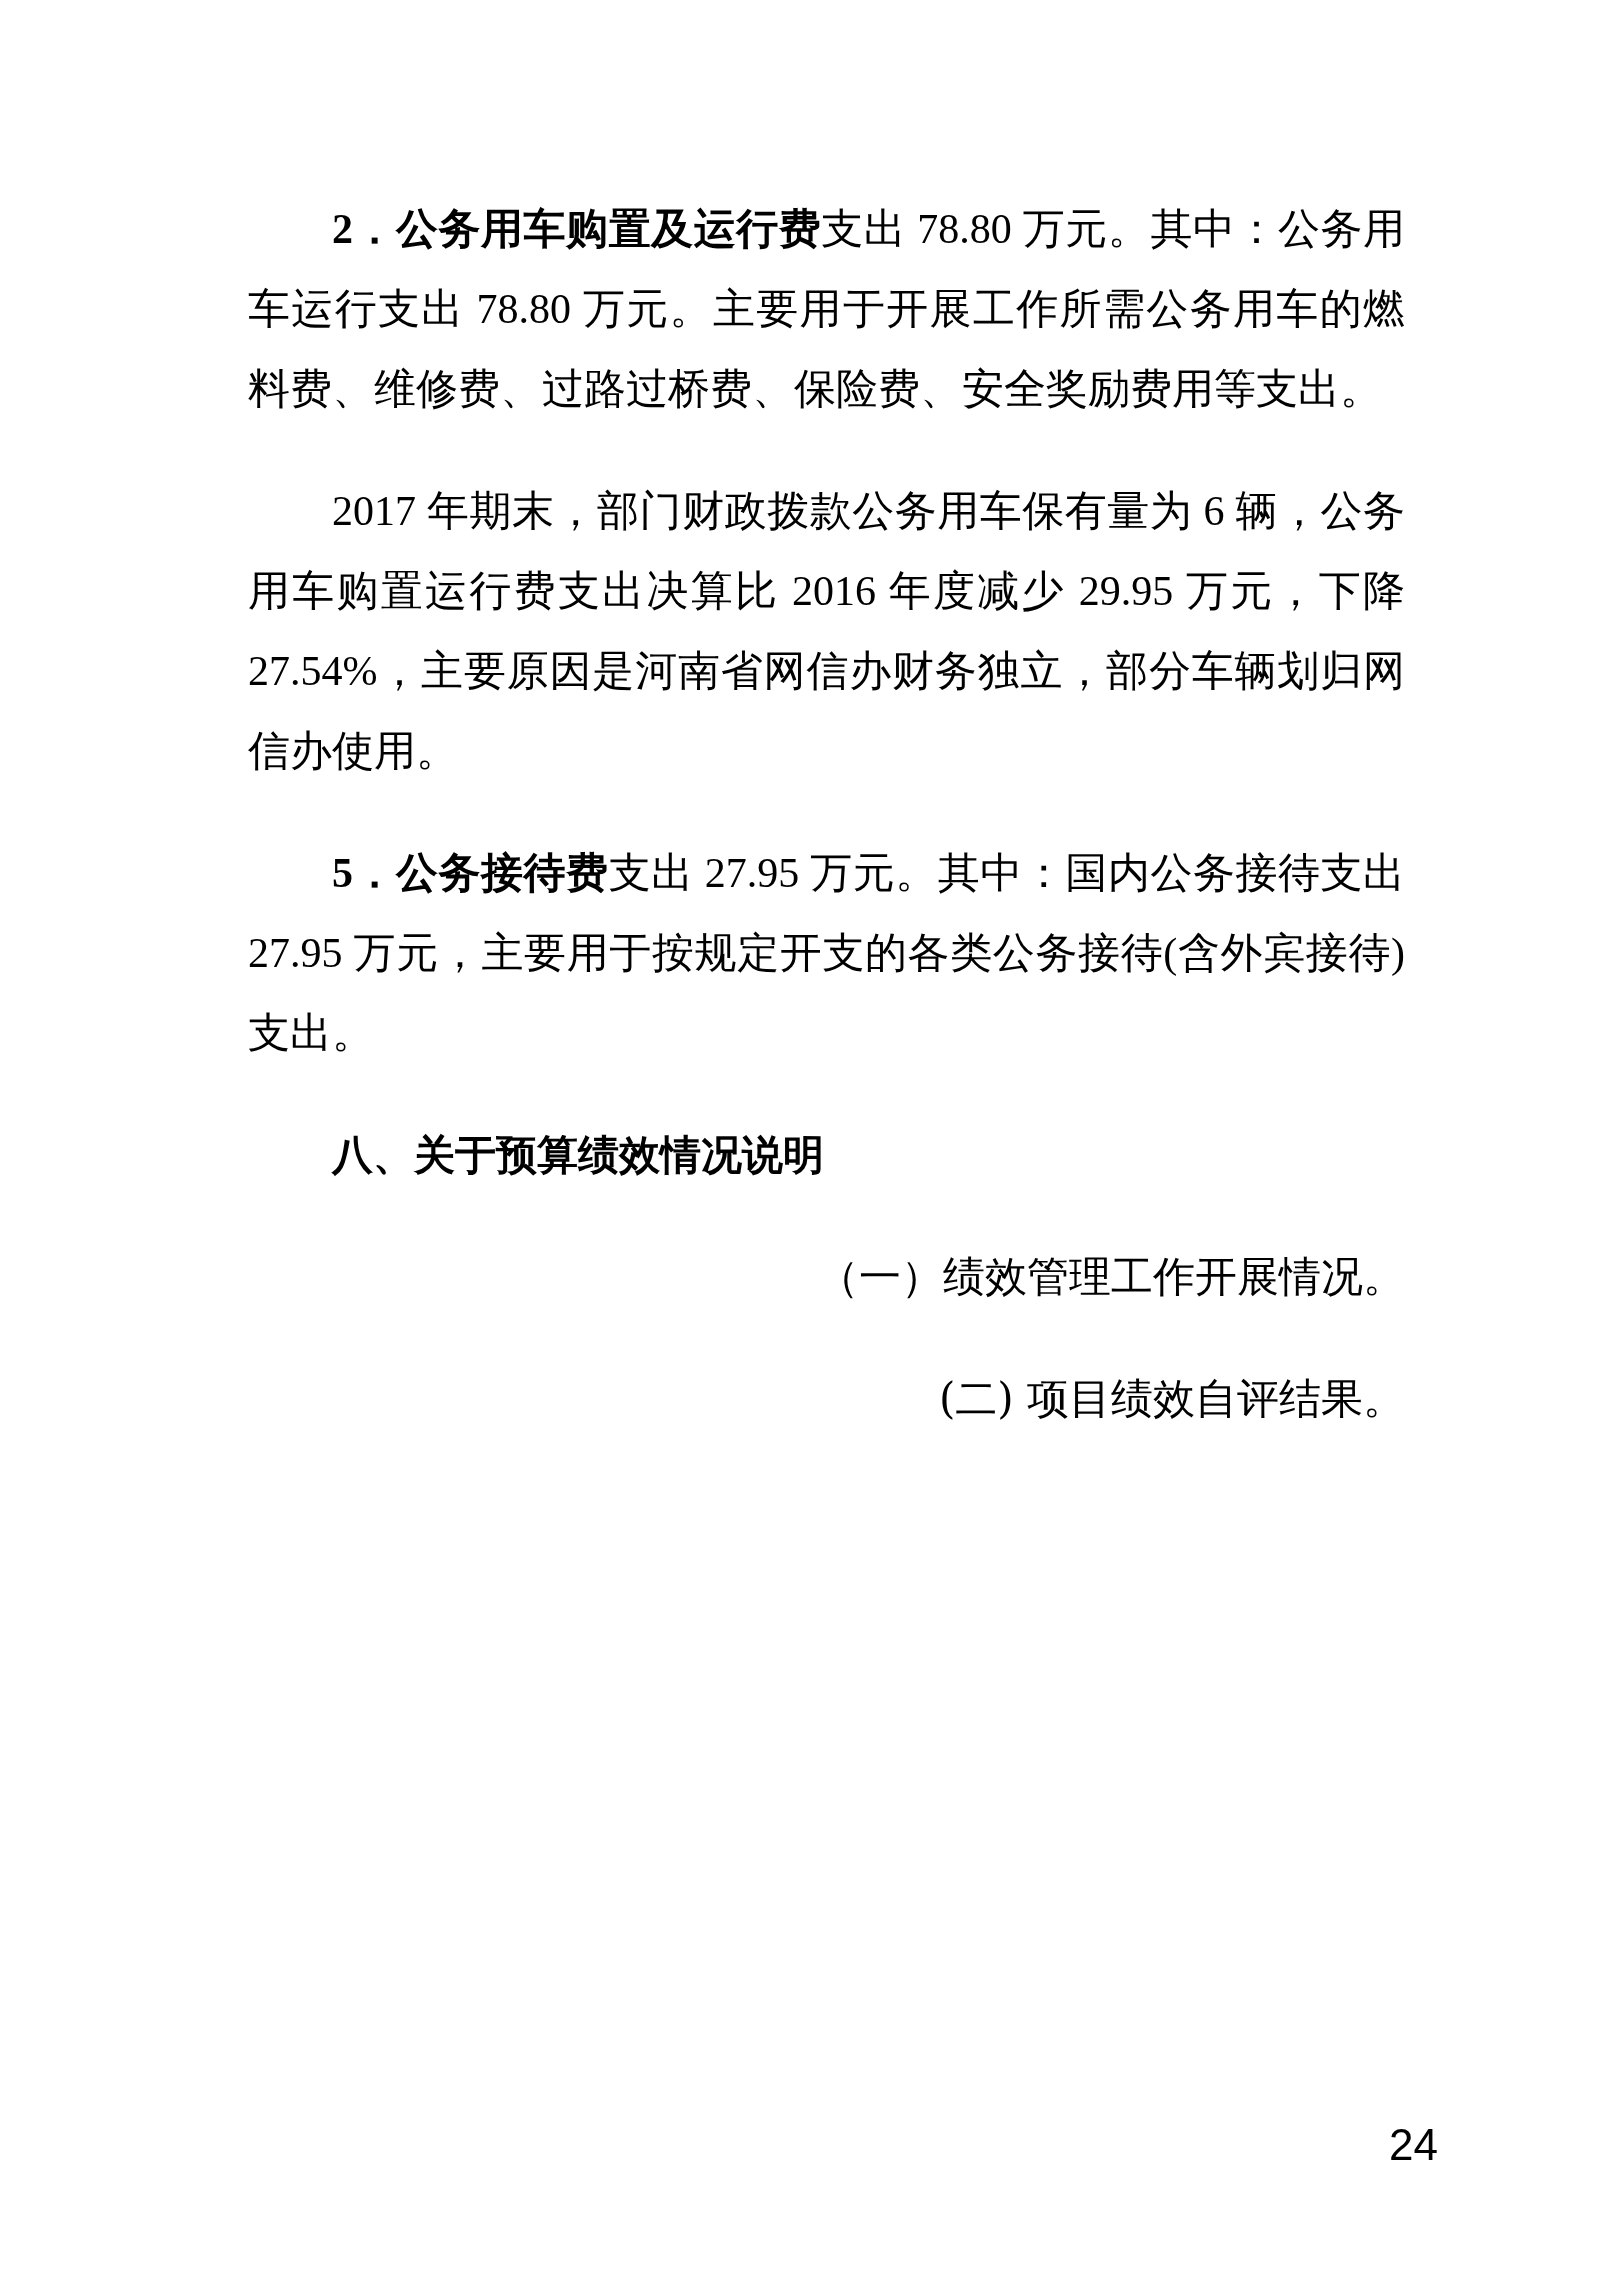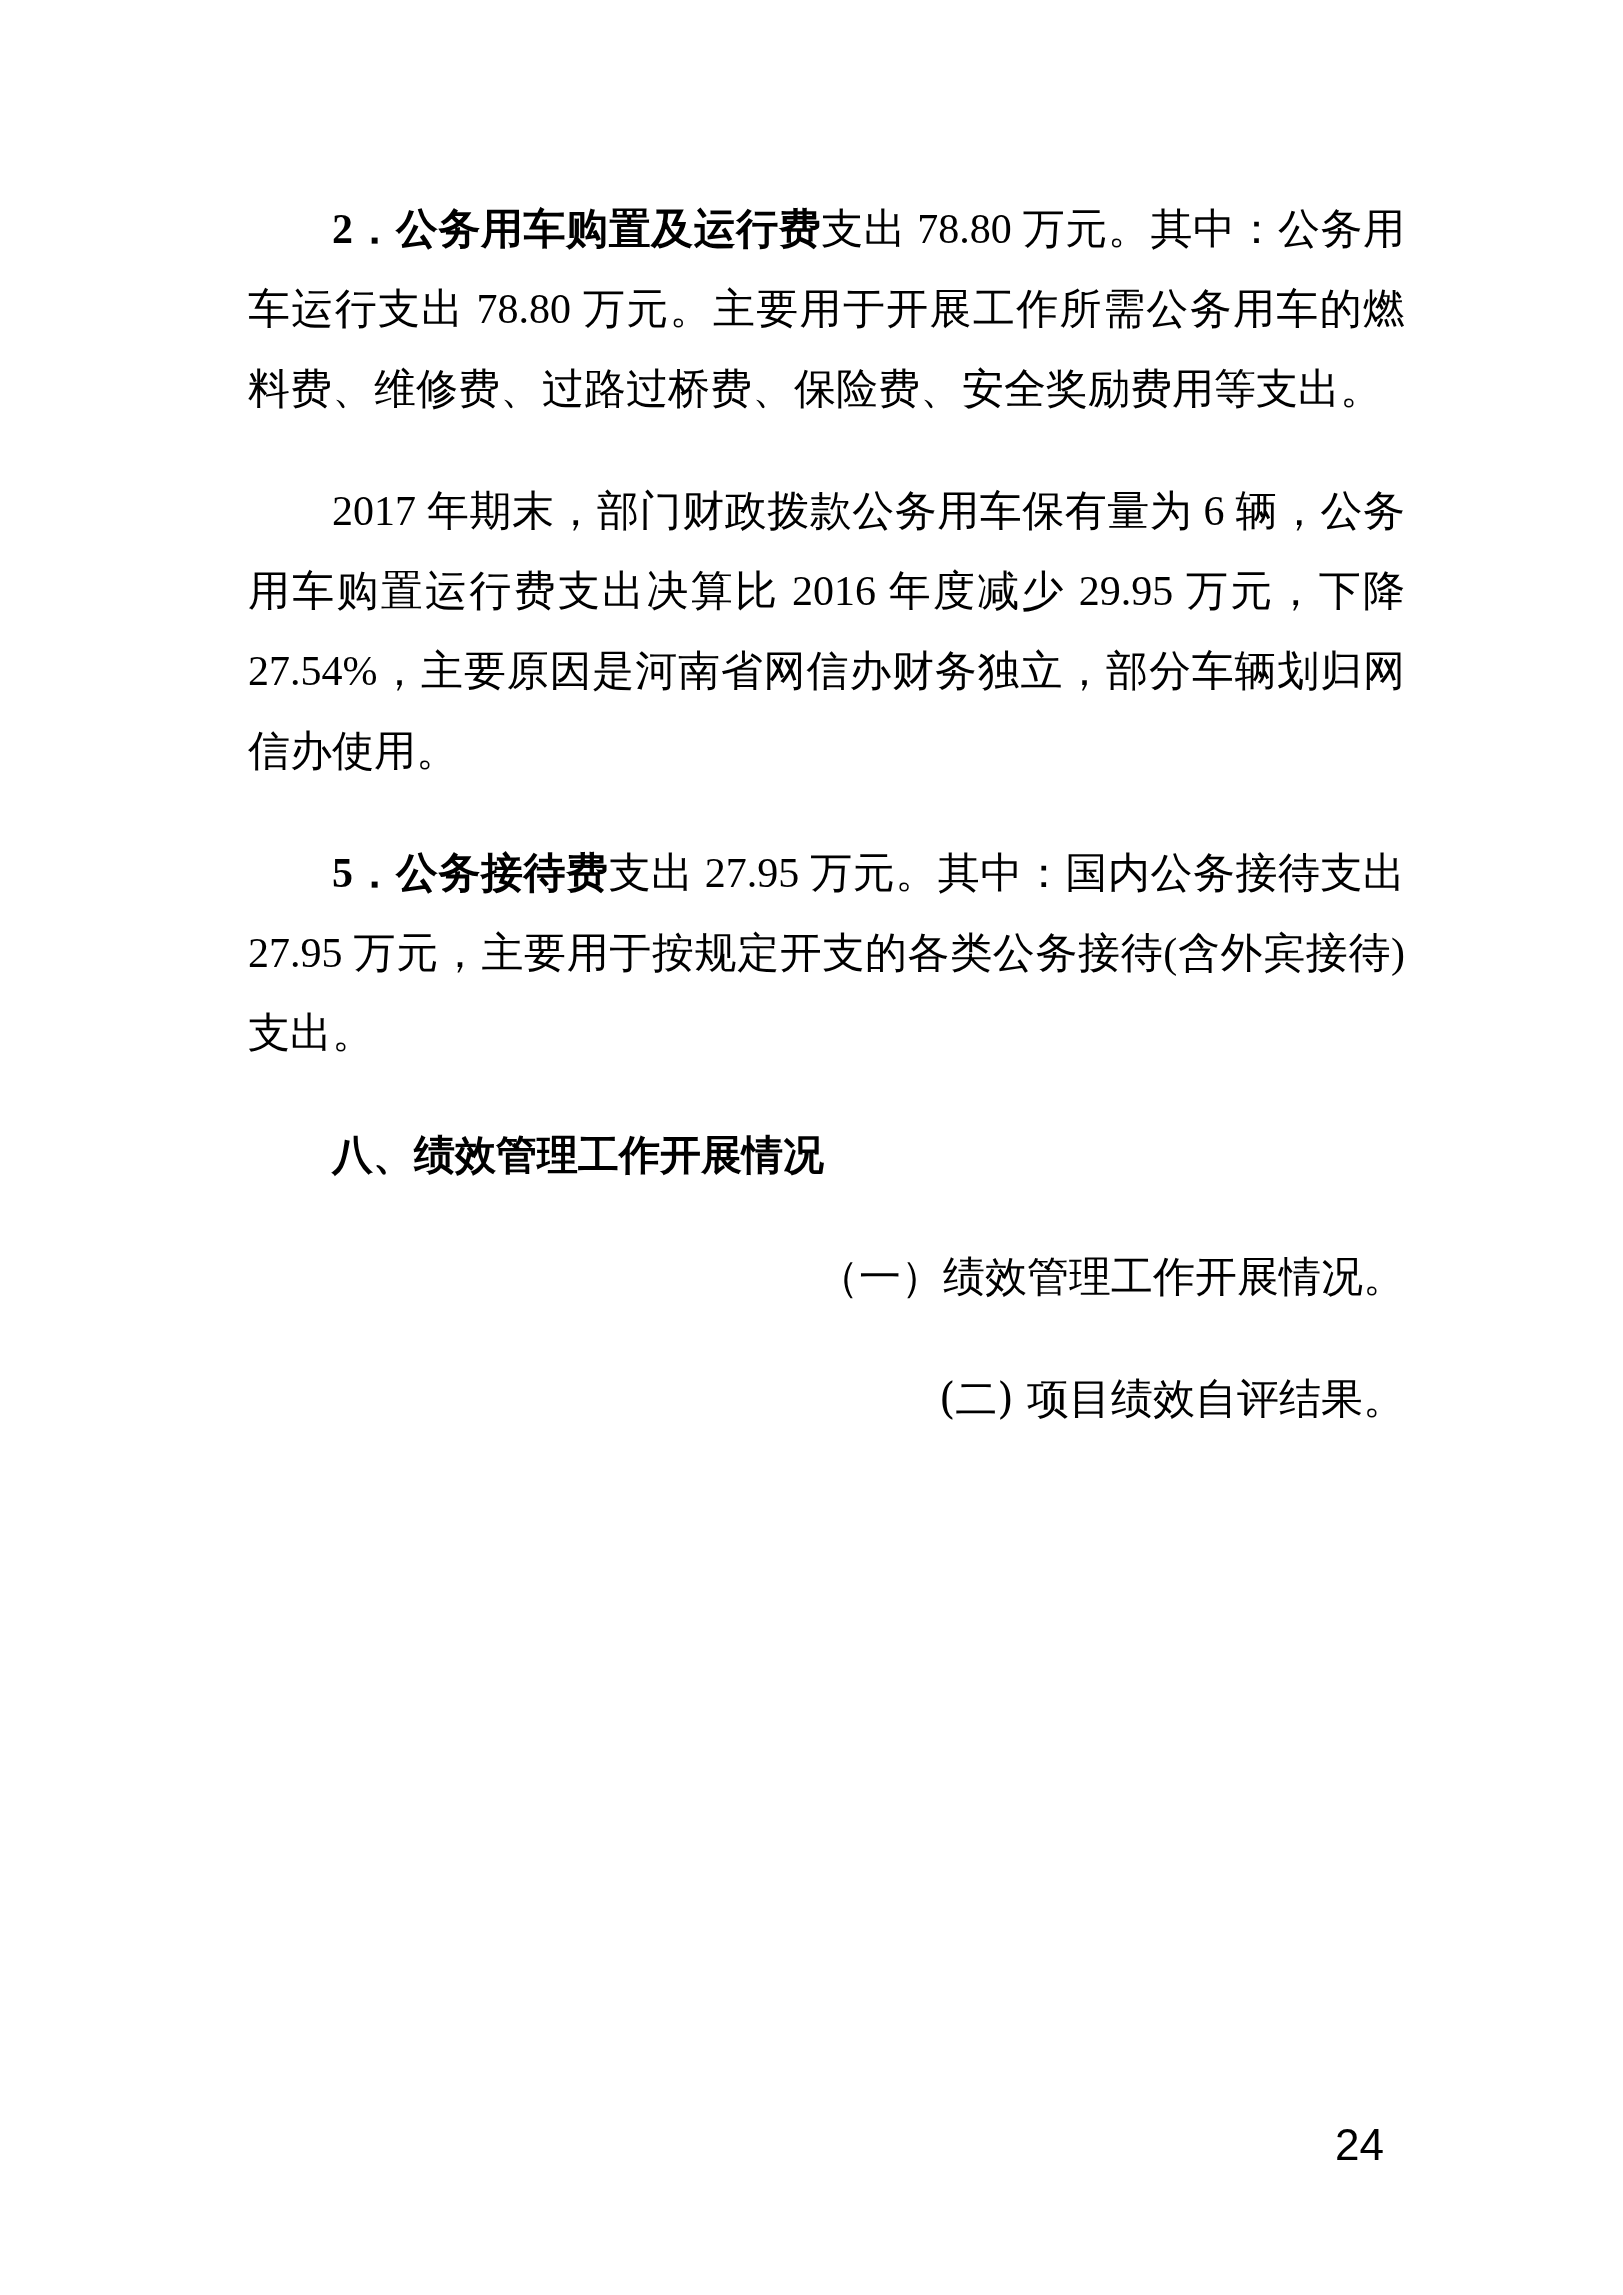--- a/index.html
+++ b/index.html
@@ -42,21 +42,21 @@
     line-height: 80px;
     text-align: left;
   }
   .kaiti {
     
     font-family: "DejaVu Serif", "Liberation Serif", serif;
     text-align: right;
   }
   .page-number {
     position: absolute;
-    left: 1335px;
+    left: 1389px;
     top: 2120px;
     color: #000000;
     font-family: "Liberation Sans", "DejaVu Sans", sans-serif;
     font-size: 44px;
     line-height: 50px;
   }
 </style>
 </head>
 <body>
 
@@ -68,21 +68,21 @@
       <span class="bold-lead">2．公务用车购置及运行费</span><span>支出 78.80 万元。其中：公务用车运行支出 78.80 万元。主要用于开展工作所需公务用车的燃料费、维修费、过路过桥费、保险费、安全奖励费用等支出。</span>
     </p>
 
     <p>2017 年期末，部门财政拨款公务用车保有量为 6 辆，公务用车购置运行费支出决算比 2016 年度减少 29.95 万元，下降 27.54%，主要原因是河南省网信办财务独立，部分车辆划归网信办使用。</p>
 
     <p>
       <span class="bold-lead">5．公务接待费</span><span>支出 27.95 万元。其中：国内公务接待支出 27.95 万元，主要用于按规定开支的各类公务接待(含外宾接待)支出。</span>
     </p>
 
 
-    <h2 class="section-heading">八、绩效管理工作开展情况</h2>
+    <h2 class="section-heading">八、关于预算绩效情况说明</h2>
 
     <p class="kaiti">（一）绩效管理工作开展情况。</p>
 
 
     <p class="kaiti">(二) 项目绩效自评结果。</p>
 
   </main>
 
   <div class="page-number">24</div>
 

